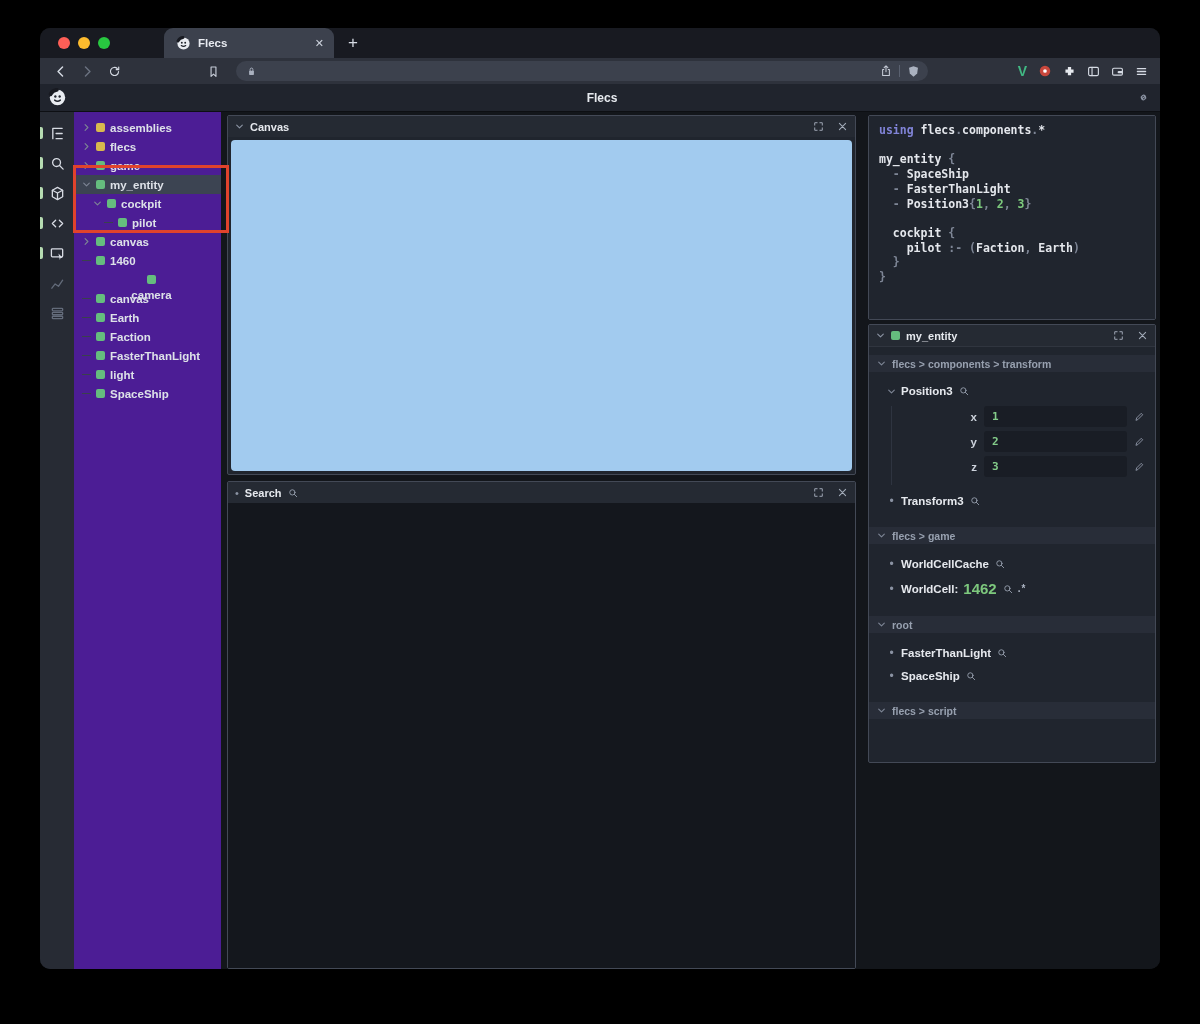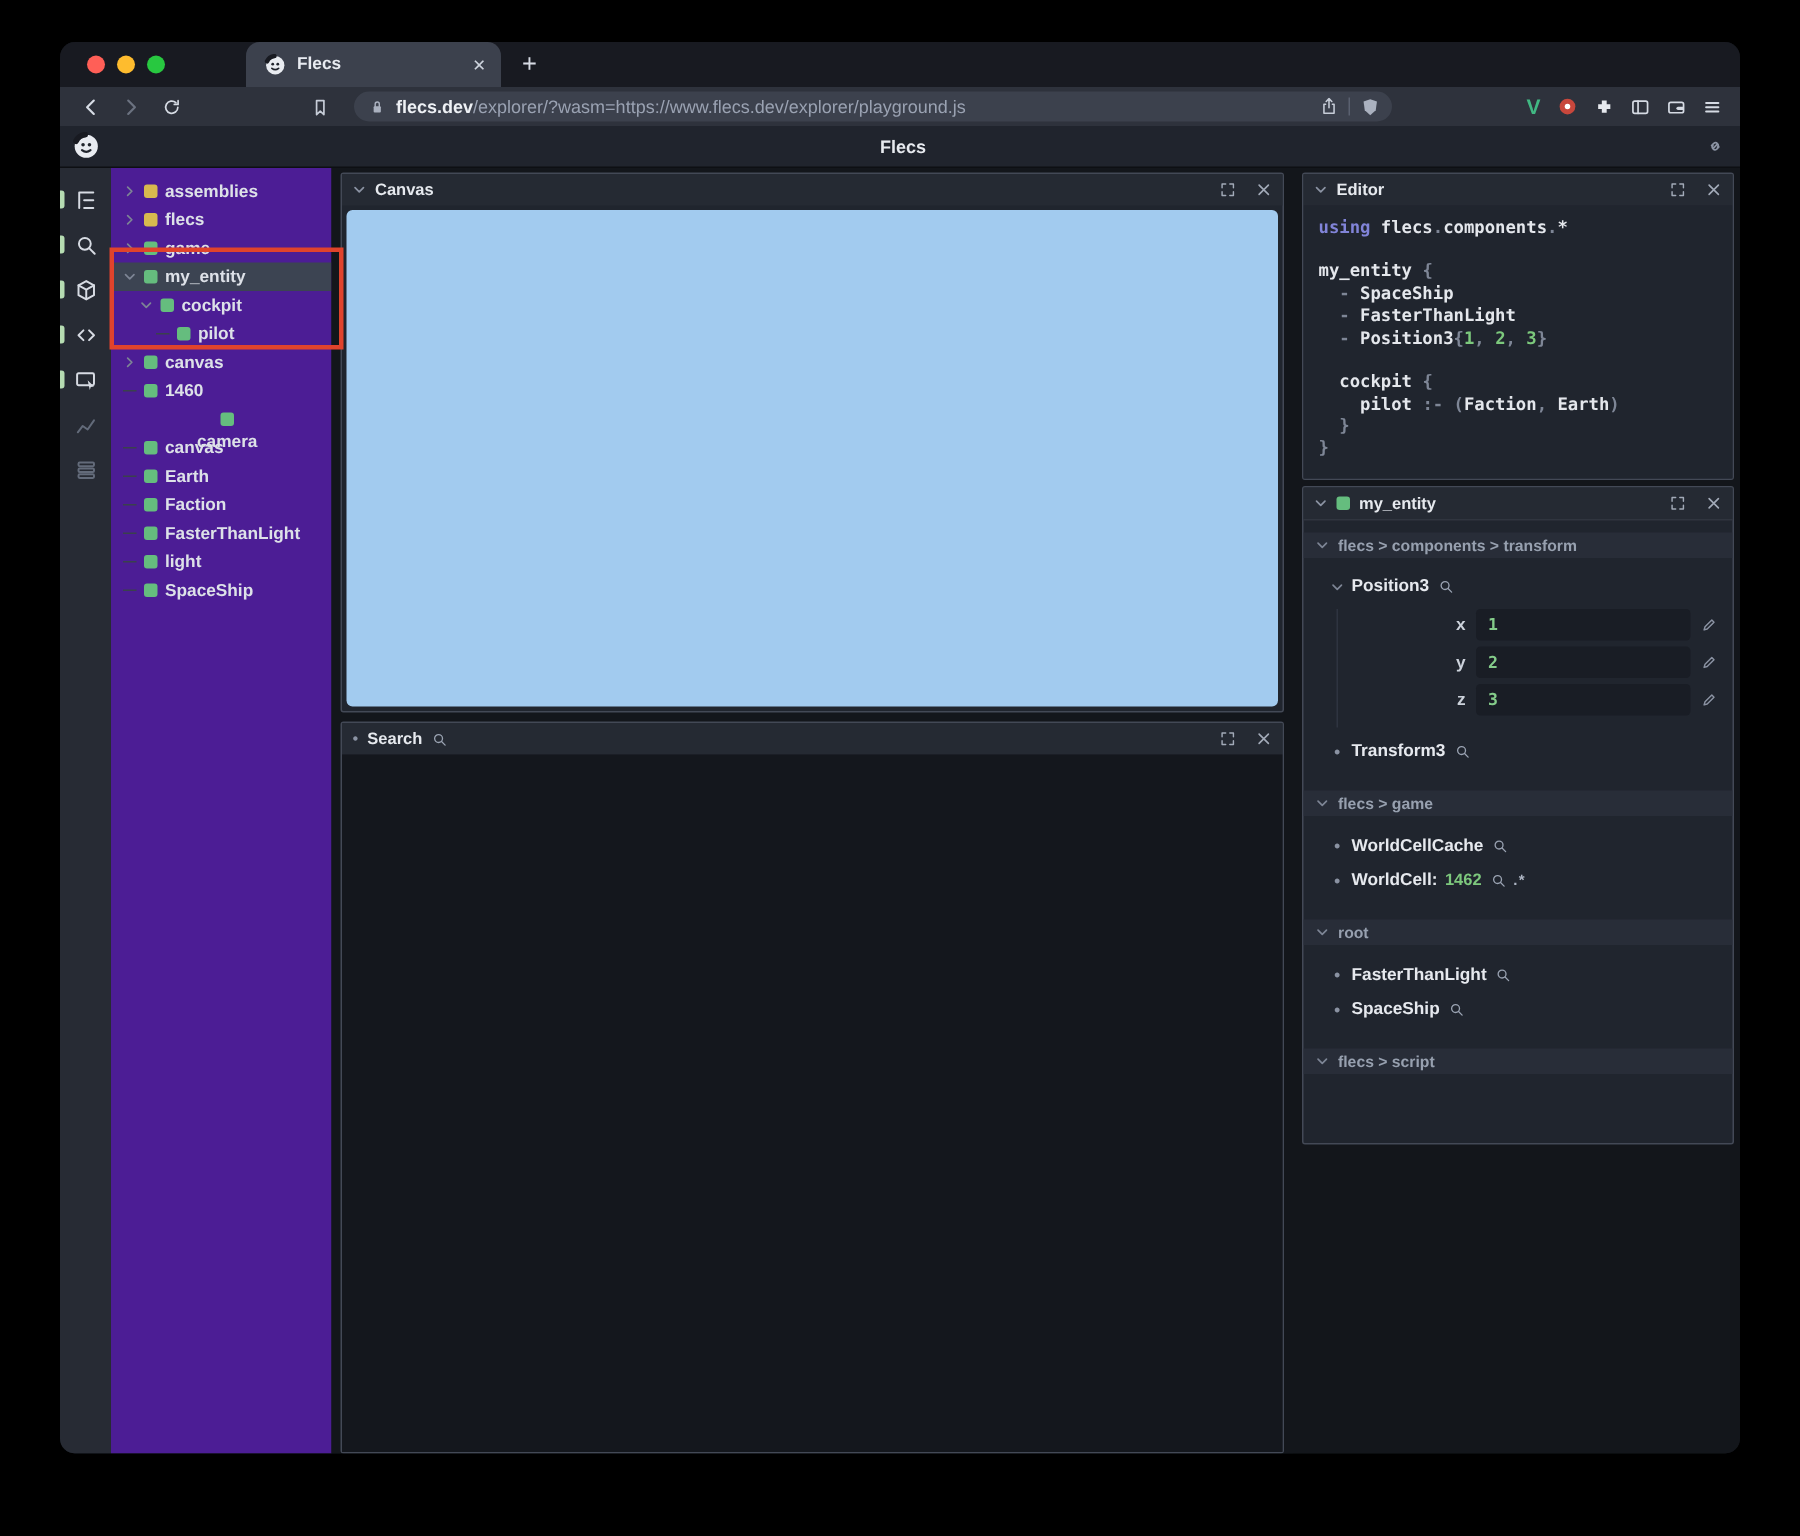--- a/index.html
+++ b/index.html
@@ -85,21 +85,21 @@
   .insp-div { border-top:1px solid #30353f; }
 
   .sec-h { height:17px; margin-top:8px; background:#282d38; display:flex; align-items:center; gap:6px; padding:0 8px; }
   .sec-h .chev { color:#7d8595; font-size:9px; display:inline-flex; }
   .sec-path { color:#97a0af; font-size:10.5px; font-weight:700; }
   .sec-items { padding:4px 8px 2px 18px; }
   .comp-row { display:flex; align-items:center; gap:5px; margin:9px 0; }
   .comp-row .chev { color:#7d8595; font-size:9px; display:inline-flex; width:9px; }
   .comp-row .bullet { color:#8a92a2; font-size:12px; width:9px; text-align:center; }
   .comp-name { color:#e6e9ee; font-size:11.5px; font-weight:700; }
-  .comp-val { color:#7dc87d; font-size:11px; font-weight:700; }
+  .comp-val { color:#7dc87d; font-size:15px; font-weight:700; }
   .srch { color:#9aa3b2; font-size:10px; display:inline-flex; margin-left:1px; }
   .trailer { color:#aeb6c4; font-size:10px; font-weight:800; letter-spacing:1px; }
   .fields { margin-left:4px; border-left:1px solid #2e3440; padding:0 0 4px 6px; }
   .frow { display:flex; align-items:center; justify-content:flex-end; gap:7px; margin:4px 2px 4px 0; }
   .flabel { color:#ccd2db; font-size:11.5px; font-weight:700; }
   .finput { width:143px; height:21px; background:#191d25; border-radius:3px; color:#84cc8a;
             font-family:"DejaVu Sans Mono", monospace; font-size:11px; font-weight:700;
             display:flex; align-items:center; padding:0 8px; }
   .pencil { color:#8a92a2; font-size:11px; display:inline-flex; }
 
@@ -157,24 +157,20 @@
             <path d="M5 2.5h6V14l-3-2.8L5 14z"></path>
           </svg>
         </span>
       <div class="urlpill">
         <span class="i" style="font-size:11px;color:#aab1bf">
             <svg viewBox="0 0 16 16" width="1em" height="1em" fill="none" stroke="currentColor" stroke-width="1.4" stroke-linecap="round" stroke-linejoin="round">
               <rect x="4.5" y="7" width="7" height="6" rx="1" fill="currentColor" stroke="none"></rect>
               <path d="M6 7.5V5a2 2 0 014 0v2.5"></path>
             </svg>
           </span>
-        <span style="display:flex;min-width:0">
-          <span class="url-host">flecs.dev</span>
-            <span class="url-rest">/explorer/?wasm=https://www.flecs.dev/explorer/playground.js</span>
-        </span>
         <span class="pill-right">
           <span class="i" style="font-size:12px">
               <svg viewBox="0 0 16 16" width="1em" height="1em" fill="none" stroke="currentColor" stroke-width="1.4" stroke-linecap="round" stroke-linejoin="round">
                 <path d="M8 1.5V9M5.5 3.5L8 1l2.5 2.5M5 6H3.5v8h9V6H11"></path>
               </svg>
             </span>
           <span class="pill-sep"></span>
           <span class="i" style="font-size:13px;color:#aab1bf">
               <svg viewBox="0 0 16 16" width="1em" height="1em" fill="none" stroke="currentColor" stroke-width="1.4" stroke-linecap="round" stroke-linejoin="round">
                 <path d="M8 1.5l5.5 1.8-1 7.2L8 14.5l-4.5-4-1-7.2z" fill="currentColor" stroke="none"></path>
@@ -445,39 +441,20 @@
                     <path d="M3.5 3.5l9 9M12.5 3.5l-9 9" stroke-width="1.6"></path>
                   </svg>
                 </span>
             </div>
             <div class="search-body"></div>
           </div>
         </div>
 
         <div class="rightcol">
           <div class="panel editor-panel">
-            <div class="phead">
-              <span class="chev i">
-                  <svg viewBox="0 0 16 16" width="1em" height="1em" fill="none" stroke="currentColor" stroke-width="1.4" stroke-linecap="round" stroke-linejoin="round">
-                    <path d="M3 5.5l5 5 5-5" stroke-width="2"></path>
-                  </svg>
-                </span>
-              <span class="ptitle">Editor</span>
-              <span class="spacer"></span>
-              <span class="wico i">
-                  <svg viewBox="0 0 16 16" width="1em" height="1em" fill="none" stroke="currentColor" stroke-width="1.4" stroke-linecap="round" stroke-linejoin="round">
-                    <path d="M6 2.5H2.5V6M10 2.5h3.5V6M6 13.5H2.5V10M10 13.5h3.5V10"></path>
-                  </svg>
-                </span>
-              <span class="wico i">
-                  <svg viewBox="0 0 16 16" width="1em" height="1em" fill="none" stroke="currentColor" stroke-width="1.4" stroke-linecap="round" stroke-linejoin="round">
-                    <path d="M3.5 3.5l9 9M12.5 3.5l-9 9" stroke-width="1.6"></path>
-                  </svg>
-                </span>
-            </div>
             <div class="editor-body" id="code">
                 <div class="cl"><span class="t-kw">using </span><span class="t-id">flecs</span><span class="t-pun">.</span><span class="t-id">components</span><span class="t-pun">.</span><span class="t-id">*</span></div>
                 <div class="cl"></div>
                 <div class="cl"><span class="t-id">my_entity </span><span class="t-pun">{</span></div>
                 <div class="cl"><span class="t-pun">  - </span><span class="t-id">SpaceShip</span></div>
                 <div class="cl"><span class="t-pun">  - </span><span class="t-id">FasterThanLight</span></div>
                 <div class="cl"><span class="t-pun">  - </span><span class="t-id">Position3</span><span class="t-pun">{</span><span class="t-num">1</span><span class="t-pun">, </span><span class="t-num">2</span><span class="t-pun">, </span><span class="t-num">3</span><span class="t-pun">}</span></div>
                 <div class="cl"></div>
                 <div class="cl"><span class="t-id">  cockpit </span><span class="t-pun">{</span></div>
                 <div class="cl"><span class="t-id">    pilot </span><span class="t-pun">:- (</span><span class="t-id">Faction</span><span class="t-pun">, </span><span class="t-id">Earth</span><span class="t-pun">)</span></div>

